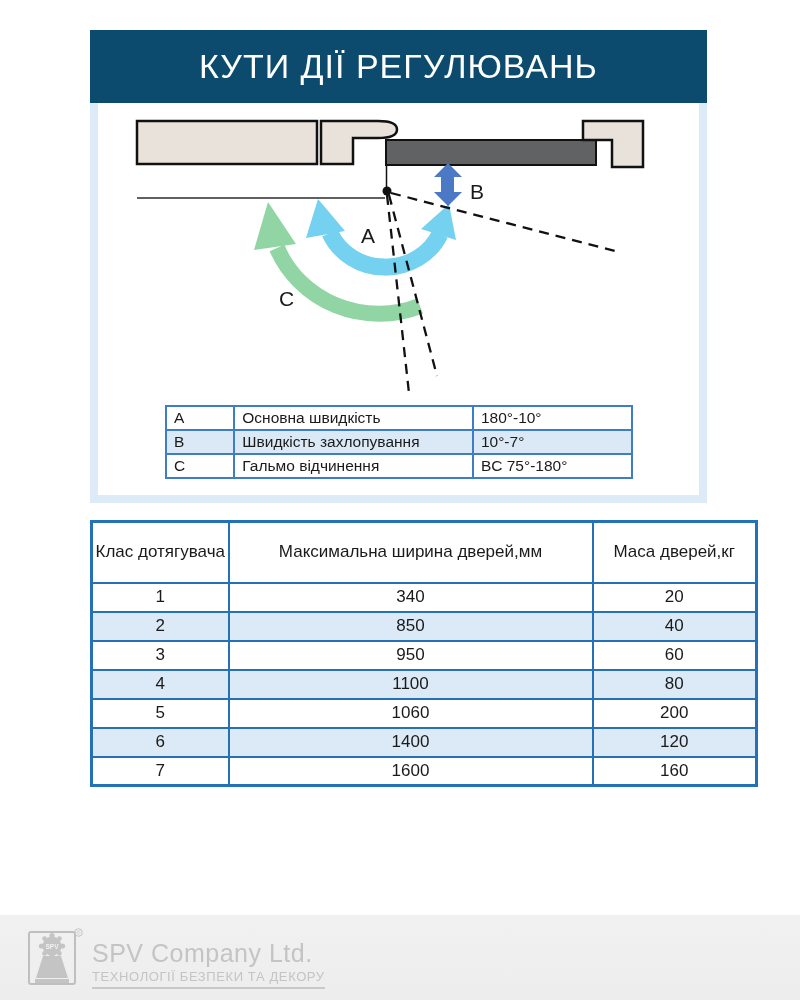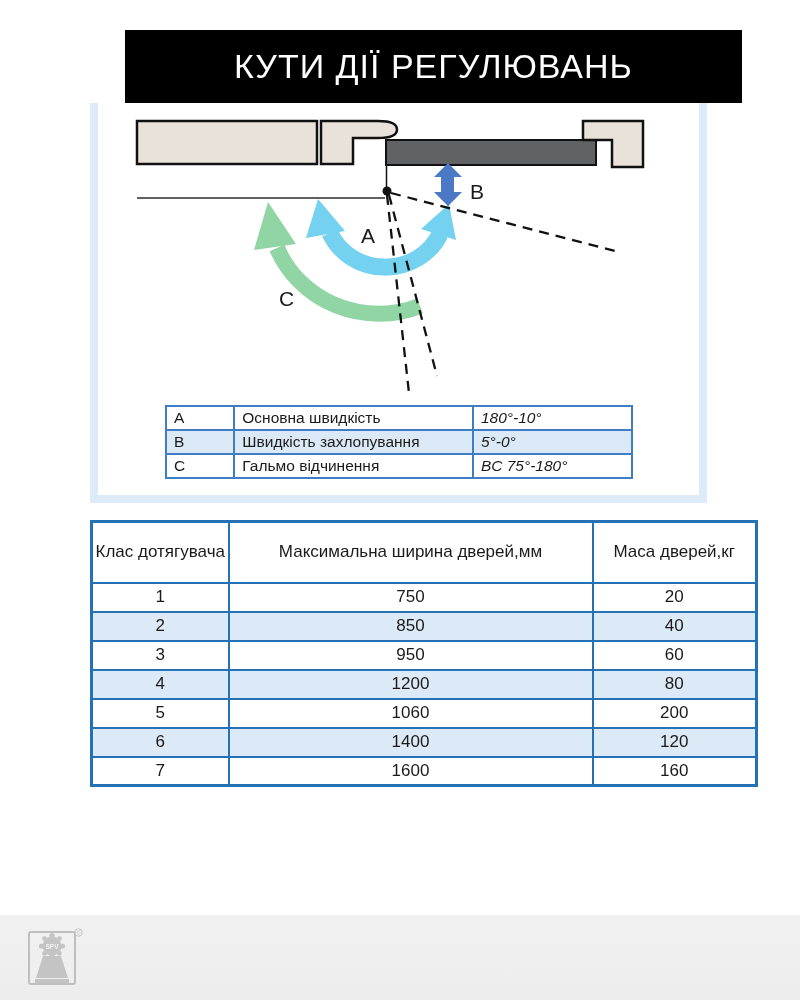--- a/index.html
+++ b/index.html
@@ -8,43 +8,43 @@
     position:relative;
     background:#ffffff;
     font-family:"Liberation Sans", sans-serif;
     color:#1a1a1a;
     overflow:hidden;
   }
   
   .sec1 { position:absolute; left:90px; top:30px; width:617px; height:473px; }
   .banner {
     width:100%; display:flex; align-items:center; justify-content:center;
-    background:#000000; color:#ffffff;
-    font-size:34px; letter-spacing:1px; font-weight:400;margin-left:35px;
+    background:#0c4a6e; color:#ffffff;
+    font-size:34px; letter-spacing:1px; font-weight:400;
   }
   .banner1 { height:73px; }
   .frame {
     position:absolute; left:0; top:73px; width:617px; height:400px;
     border:8px solid #dcebf7; border-top:none; background:#fff;
   }
   .diagram-svg { position:absolute; left:8px; top:73px; width:601px; height:392px; }
   
   .t1 {
     position:absolute; left:75px; top:375px; width:468px;
     border-collapse:collapse; table-layout:fixed;
     font-size:15.5px;
   }
   .t1 td {
     border:2px solid #3d7ec4; height:24px; padding:0 0 0 7px;
     vertical-align:middle; background:#ffffff;
   }
   .t1 tr.alt td { background:#dbe9f7; }
   .t1 .c-key  { width:67px; }
   .t1 .c-name { width:234px; }
-  .t1 .c-val  { width:156px;font-style:italic; }
+  .t1 .c-val  { width:156px; }
 
   
   .sec2 { position:absolute; left:90px; top:520px; width:620px; }
   .banner2 { height:67px; }
   .t2 {
     width:620px; border-collapse:collapse; table-layout:fixed;
     font-size:17px; text-align:center;
   }
   .t2 th, .t2 td { border:2.5px solid #2571b5; background:#ffffff; font-weight:400; }
   .t2 { border:3px solid #2571b5; }
@@ -114,57 +114,57 @@
   <table class="t1">
     <tbody>
         <tr>
       <td class="c-key">A</td>
       <td class="c-name">Основна швидкість</td>
       <td class="c-val">180°-10°</td>
     </tr>
     <tr class="alt">
       <td class="c-key">B</td>
       <td class="c-name">Швидкість захлопування</td>
-      <td class="c-val">5°-0°</td>
+      <td class="c-val">10°-7°</td>
     </tr>
     <tr>
       <td class="c-key">C</td>
       <td class="c-name">Гальмо відчинення</td>
       <td class="c-val">BC 75°-180°</td>
     </tr>
   </tbody>
     </table>
 </div>
 
 <div class="sec2">
   <table class="t2">
     <tbody>
         <tr>
       <th class="col1">Клас дотягувача</th>
       <th class="col2">Максимальна ширина дверей,мм</th>
       <th class="col3">Маса дверей,кг</th>
     </tr>
     <tr>
       <td>1</td>
-      <td>750</td>
+      <td>340</td>
       <td>20</td>
     </tr>
     <tr class="alt">
       <td>2</td>
       <td>850</td>
       <td>40</td>
     </tr>
     <tr>
       <td>3</td>
       <td>950</td>
       <td>60</td>
     </tr>
     <tr class="alt">
       <td>4</td>
-      <td>1200</td>
+      <td>1100</td>
       <td>80</td>
     </tr>
     <tr>
       <td>5</td>
       <td>1060</td>
       <td>200</td>
     </tr>
     <tr class="alt">
       <td>6</td>
       <td>1400</td>
@@ -193,14 +193,18 @@
           <circle cx="32.4" cy="11.6" r="2.4"></circle>
         <circle cx="17.6" cy="26.4" r="2.4"></circle>
           <circle cx="32.4" cy="26.4" r="2.4"></circle>
         <polygon points="16,29 34,29 41,51 9,51"></polygon>
         <rect x="8" y="52" width="34" height="4"></rect>
       </g>
       <text x="25" y="21.5" font-size="6.5" font-weight="bold" fill="#f2f2f2" text-anchor="middle">SPV</text>
       <circle cx="51.5" cy="5.5" r="3.8" fill="none" stroke="#c4c4c4" stroke-width="1"></circle>
       <text x="51.5" y="7.6" font-size="5.5" fill="#c4c4c4" text-anchor="middle">®</text>
     </svg>
+    <div class="spv-text">
+      <div class="spv-name">SPV Company Ltd.</div>
+      <div class="spv-tagline">ТЕХНОЛОГІЇ БЕЗПЕКИ ТА ДЕКОРУ</div>
+    </div>
   </div>
 </div>
 
 </body></html>

